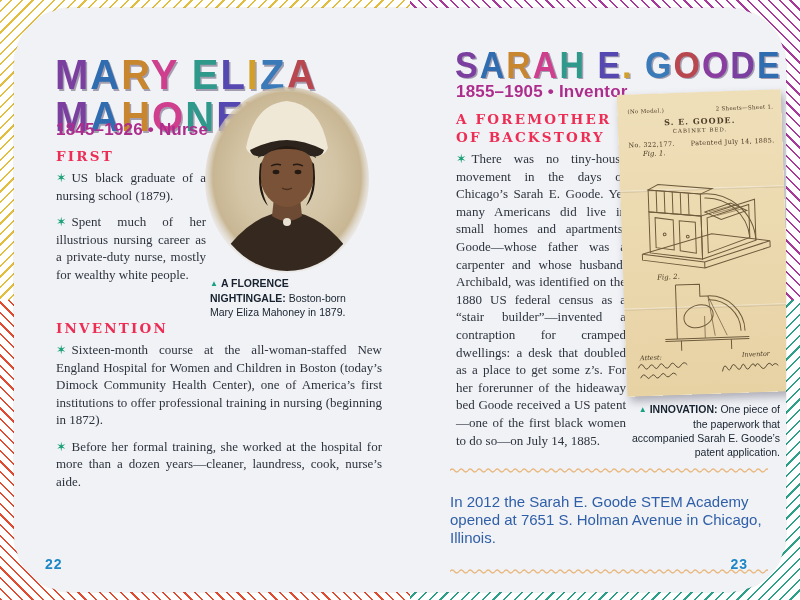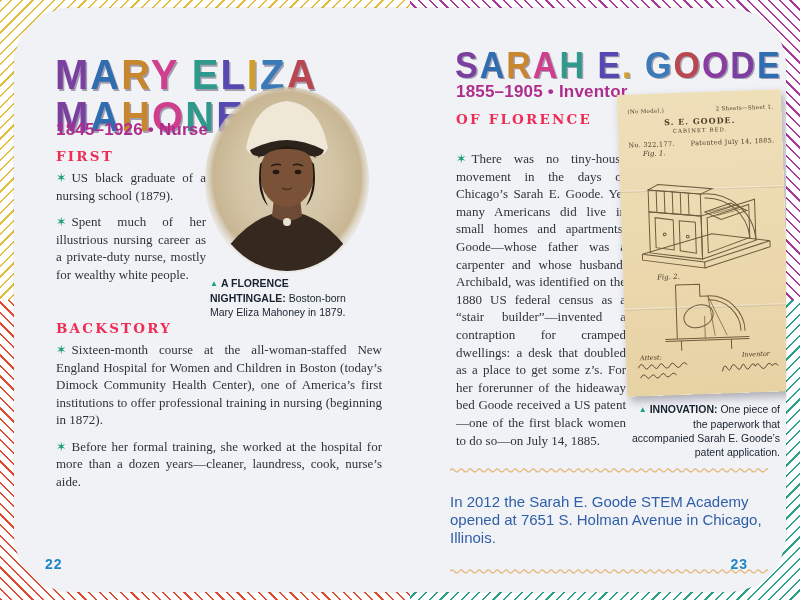--- a/index.html
+++ b/index.html
@@ -111,35 +111,36 @@
             <circle cx="85" cy="136" r="4" fill="#e8e2d2"></circle>
           </g>
         </svg>
       </figure>
       <figcaption class="abs caption" style="left:196px;top:268px;width:152px;">
         <span class="tri">▲</span><b>A FLORENCE NIGHTINGALE:</b>
         <span>Boston-born Mary Eliza Mahoney in 1879.</span>
       </figcaption>
 
       <div class="abs" style="left:42px;top:312px;width:326px;">
-        <h2 class="sect first">BACKSTORY</h2>
+        <h2 class="sect first">INVENTION</h2>
         <p class="bullet"><span class="star">✶</span><span>Sixteen-month course at the all-woman-staffed New England Hospital for Women and Children in Boston (today’s Dimock Community Health Center), one of America’s first institutions to offer professional training in nursing (beginning in 1872).</span></p>
         <p class="bullet"><span class="star">✶</span><span>Before her formal training, she worked at the hospital for more than a dozen years—cleaner, laundress, cook, nurse’s aide.</span></p>
       </div>
 
       <div class="abs pagenum" style="left:31px;bottom:20px;">22</div>
     </section>
 
     <section>
       <h1 class="abs biotitle" style="left:441px;top:16px;font-size:34px;">
         <span class="tline"><span style="color: rgb(123, 63, 160);">S</span><span style="color: rgb(47, 109, 176);">A</span><span style="color: rgb(200, 134, 46);">R</span><span style="color: rgb(207, 63, 142);">A</span><span style="color: rgb(47, 154, 140);">H</span><span> </span><span style="color: rgb(85, 72, 176);">E</span><span style="color: rgb(210, 160, 42);">.</span><span> </span><span style="color: rgb(58, 122, 184);">G</span><span style="color: rgb(184, 71, 79);">O</span><span style="color: rgb(138, 61, 160);">O</span><span style="color: rgb(123, 63, 160);">D</span><span style="color: rgb(47, 109, 176);">E</span></span>
       </h1>
       <div class="abs subtitle" style="left:442px;top:74px;">1855–1905 • Inventor</div>
       <div class="abs" style="left:442px;top:102px;">
-        <h2 class="sect first" style="margin:0;line-height:18px;">OF FLORENCE</h2>
+        <h2 class="sect first" style="margin:0;line-height:18px;">A FOREMOTHER</h2>
+        <h2 class="sect first" style="margin:0;line-height:18px;">OF BACKSTORY</h2>
       </div>
       <p class="abs bullet" style="left:442px;top:142px;width:170px;line-height:17.6px;">
         <span class="star">✶</span><span>There was no tiny-house movement in the days of Chicago’s Sarah E. Goode. Yet many Americans did live in small homes and apartments. Goode—whose father was a carpenter and whose husband, Archibald, was identified on the 1880 US federal census as a “stair builder”—invented a contraption for cramped dwellings: a desk that doubled as a place to get some z’s. For her forerunner of the hideaway bed Goode received a US patent—one of the first black women to do so—on July 14, 1885.</span>
       </p>
 
       <div class="abs patent">
         <div class="fold" style="top:96px;"></div>
         <div class="fold" style="top:214px;"></div>
         <div class="ptiny" style="left:10px;top:14px;">(No Model.)</div>
         <div class="ptiny" style="right:8px;top:14px;">2 Sheets—Sheet 1.</div>

